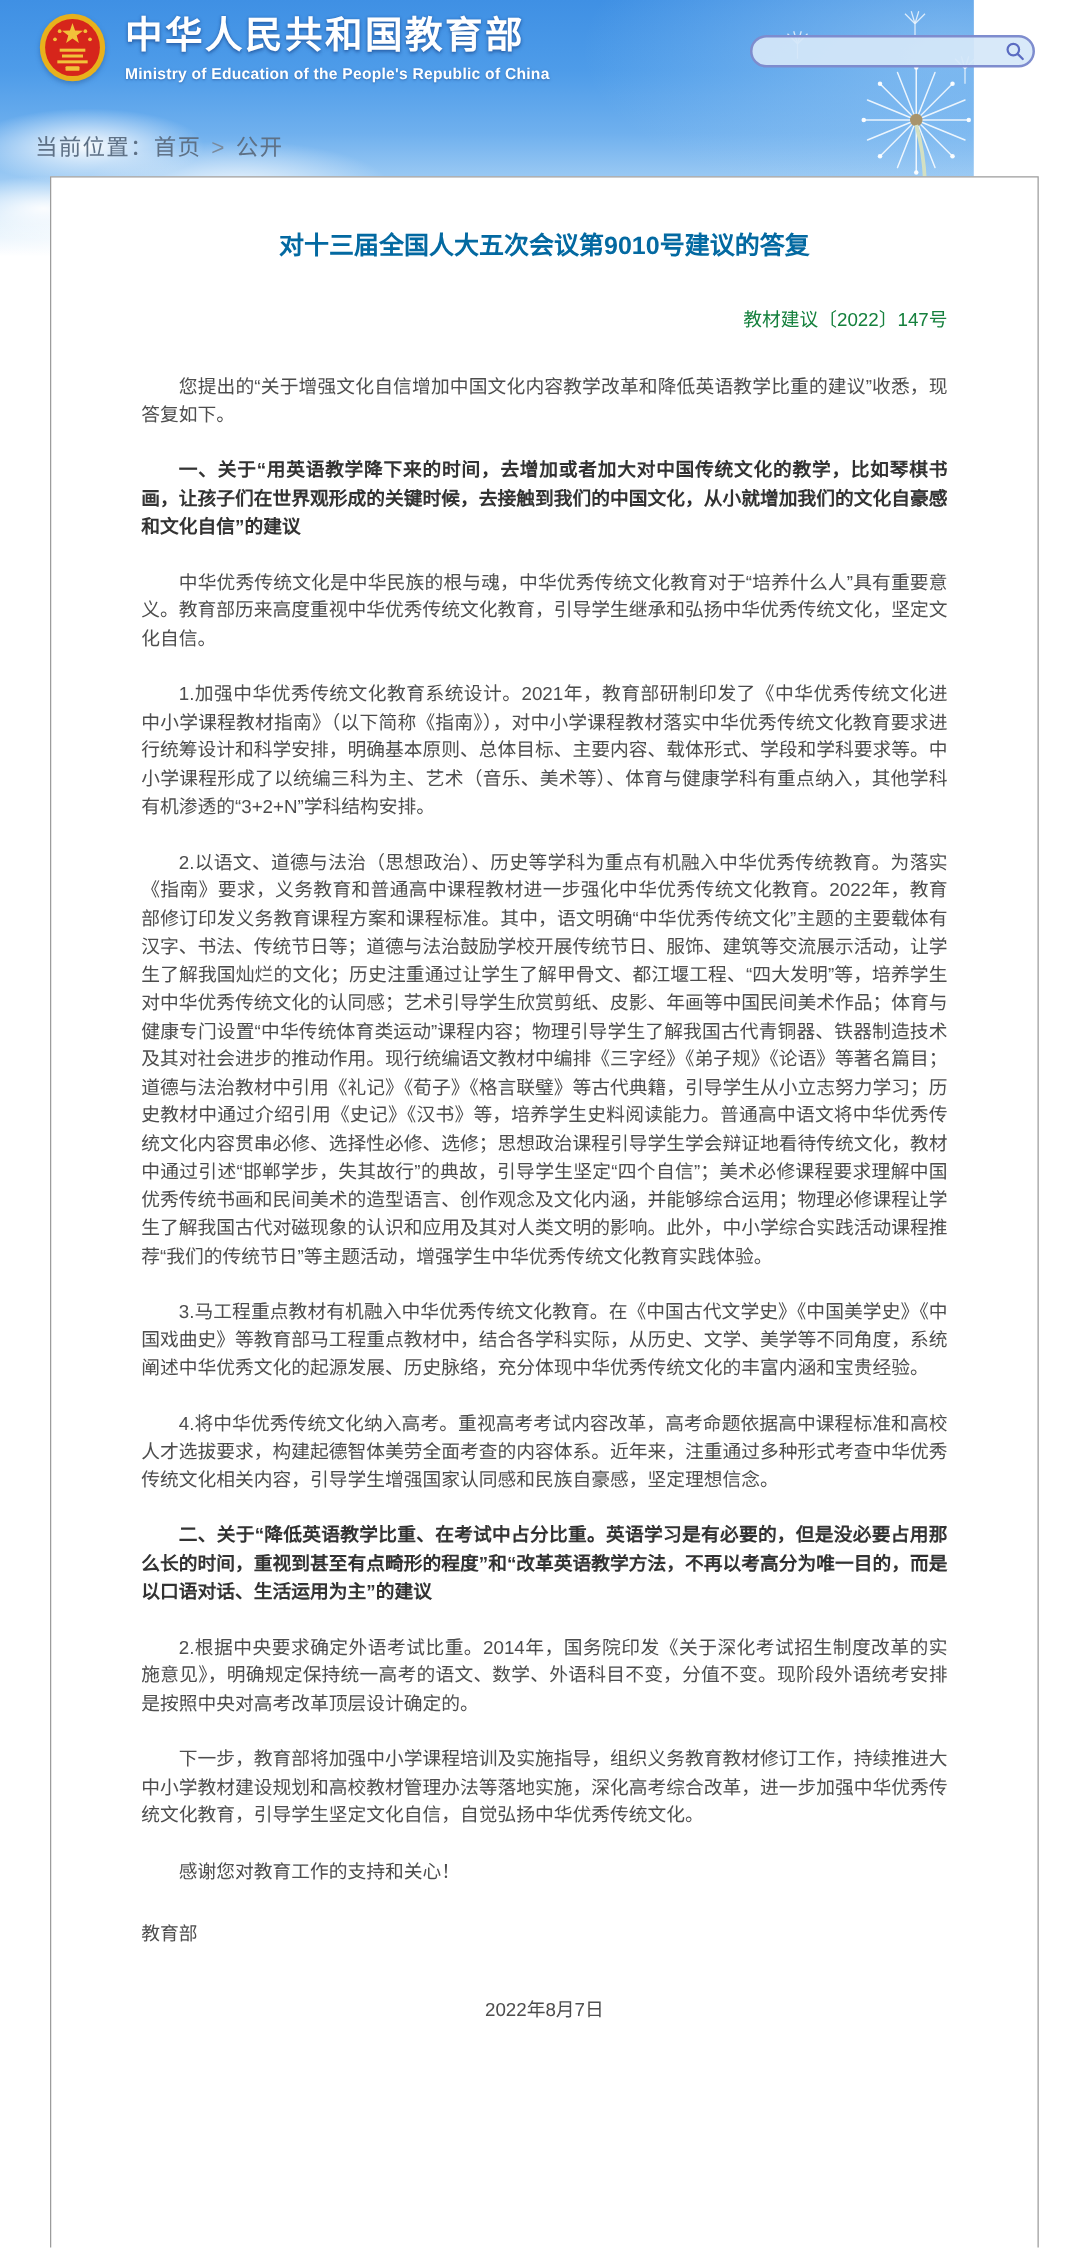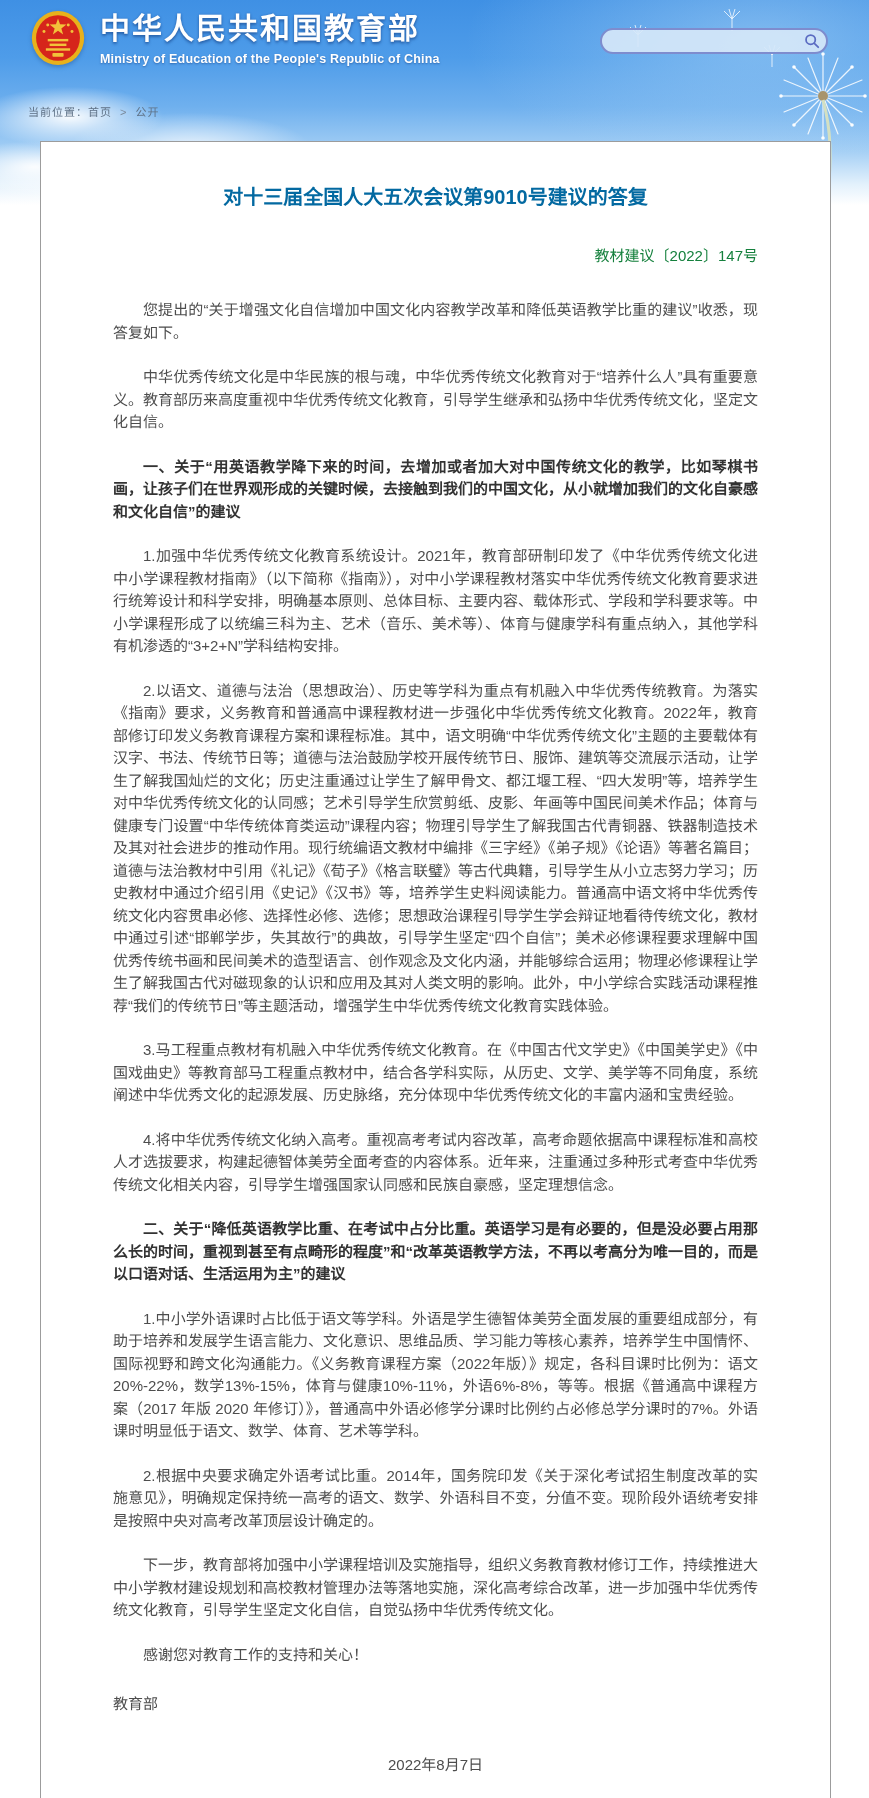--- a/index.html
+++ b/index.html
@@ -7,21 +7,21 @@
   body {
     height: 1798px;
     overflow: hidden;
     position: relative;
     background: #ffffff;
     font-family: "Liberation Sans", "DejaVu Sans", sans-serif;
   }
 
   
   .sky {
-    position: absolute; left: 0; top: 0; width: 869px; height: 205px;
+    position: absolute; left: 0; top: 0; width: 779px; height: 205px;
     background:
       radial-gradient(ellipse 420px 180px at 760px 40px, rgba(173,214,247,.55), transparent 70%),
       linear-gradient(180deg, #3f90e4 0%, #4e9ce9 28%, #6fb0ee 52%, #a6d0f5 74%, #e3f1fc 90%, #ffffff 100%);
   }
   .clouds {
     position: absolute; left: 0; top: 55px; width: 430px; height: 150px;
     background:
       radial-gradient(ellipse 130px 42px at 70px  62px,  rgba(255,255,255,.95), transparent 72%),
       radial-gradient(ellipse 170px 52px at 190px 95px,  rgba(255,255,255,.80), transparent 72%),
       radial-gradient(ellipse 110px 36px at 35px  112px, rgba(255,255,255,.92), transparent 72%),
@@ -54,21 +54,21 @@
   }
   .search-input {
     flex: 1; height: 100%; border: none; outline: none; background: transparent;
     font-size: 13px; color: #335; padding: 0 8px;
   }
   .search-icon { width: 16px; height: 16px; display: block; cursor: pointer; }
 
   
   .breadcrumb {
     position: absolute; left: 28px; top: 103px;
-    font-size: 11px; color: #5e7186; letter-spacing: 1px;
+    font-size: 18px; color: #5e7186; letter-spacing: 1px;
   }
   .breadcrumb a { color: #5e7186; text-decoration: none; cursor: pointer; }
   .breadcrumb .sep { margin: 0 8px; color: #7a8a9c; }
 
   
   .panel {
     position: absolute; left: 40px; top: 141px; width: 791px; height: 1700px;
     background: #ffffff; border: 1px solid #9c9c9c;
     padding: 26px 72px 40px 72px;
   }
@@ -187,28 +187,27 @@
     <span>当前位置：</span><a>首页</a><span class="sep">&gt;</span><a>公开</a>
   </div>
 </div>
 
 <div class="panel">
   <h1 class="doc-title">对十三届全国人大五次会议第9010号建议的答复</h1>
   <div class="doc-number">教材建议〔2022〕147号</div>
 
   <div class="doc-body">
     <p class="para">您提出的“关于增强文化自信增加中国文化内容教学改革和降低英语教学比重的建议”收悉，现答复如下。</p>
+    <p class="para heading">一、关于“用英语教学降下来的时间，去增加或者加大对中国传统文化的教学，比如琴棋书画，让孩子们在世界观形成的关键时候，去接触到我们的中国文化，从小就增加我们的文化自豪感和文化自信”的建议</p>
     <p class="para">中华优秀传统文化是中华民族的根与魂，中华优秀传统文化教育对于“培养什么人”具有重要意义。教育部历来高度重视中华优秀传统文化教育，引导学生继承和弘扬中华优秀传统文化，坚定文化自信。</p>
-    <p class="para heading">一、关于“用英语教学降下来的时间，去增加或者加大对中国传统文化的教学，比如琴棋书画，让孩子们在世界观形成的关键时候，去接触到我们的中国文化，从小就增加我们的文化自豪感和文化自信”的建议</p>
     <p class="para">1.加强中华优秀传统文化教育系统设计。2021年，教育部研制印发了《中华优秀传统文化进中小学课程教材指南》（以下简称《指南》），对中小学课程教材落实中华优秀传统文化教育要求进行统筹设计和科学安排，明确基本原则、总体目标、主要内容、载体形式、学段和学科要求等。中小学课程形成了以统编三科为主、艺术（音乐、美术等）、体育与健康学科有重点纳入，其他学科有机渗透的“3+2+N”学科结构安排。</p>
     <p class="para">2.以语文、道德与法治（思想政治）、历史等学科为重点有机融入中华优秀传统教育。为落实《指南》要求，义务教育和普通高中课程教材进一步强化中华优秀传统文化教育。2022年，教育部修订印发义务教育课程方案和课程标准。其中，语文明确“中华优秀传统文化”主题的主要载体有汉字、书法、传统节日等；道德与法治鼓励学校开展传统节日、服饰、建筑等交流展示活动，让学生了解我国灿烂的文化；历史注重通过让学生了解甲骨文、都江堰工程、“四大发明”等，培养学生对中华优秀传统文化的认同感；艺术引导学生欣赏剪纸、皮影、年画等中国民间美术作品；体育与健康专门设置“中华传统体育类运动”课程内容；物理引导学生了解我国古代青铜器、铁器制造技术及其对社会进步的推动作用。现行统编语文教材中编排《三字经》《弟子规》《论语》等著名篇目；道德与法治教材中引用《礼记》《荀子》《格言联璧》等古代典籍，引导学生从小立志努力学习；历史教材中通过介绍引用《史记》《汉书》等，培养学生史料阅读能力。普通高中语文将中华优秀传统文化内容贯串必修、选择性必修、选修；思想政治课程引导学生学会辩证地看待传统文化，教材中通过引述“邯郸学步，失其故行”的典故，引导学生坚定“四个自信”；美术必修课程要求理解中国优秀传统书画和民间美术的造型语言、创作观念及文化内涵，并能够综合运用；物理必修课程让学生了解我国古代对磁现象的认识和应用及其对人类文明的影响。此外，中小学综合实践活动课程推荐“我们的传统节日”等主题活动，增强学生中华优秀传统文化教育实践体验。</p>
     <p class="para">3.马工程重点教材有机融入中华优秀传统文化教育。在《中国古代文学史》《中国美学史》《中国戏曲史》等教育部马工程重点教材中，结合各学科实际，从历史、文学、美学等不同角度，系统阐述中华优秀文化的起源发展、历史脉络，充分体现中华优秀传统文化的丰富内涵和宝贵经验。</p>
     <p class="para">4.将中华优秀传统文化纳入高考。重视高考考试内容改革，高考命题依据高中课程标准和高校人才选拔要求，构建起德智体美劳全面考查的内容体系。近年来，注重通过多种形式考查中华优秀传统文化相关内容，引导学生增强国家认同感和民族自豪感，坚定理想信念。</p>
     <p class="para heading">二、关于“降低英语教学比重、在考试中占分比重。英语学习是有必要的，但是没必要占用那么长的时间，重视到甚至有点畸形的程度”和“改革英语教学方法，不再以考高分为唯一目的，而是以口语对话、生活运用为主”的建议</p>
-    <p class="para">1.中小学外语课时占比低于语文等学科。外语是学生德智体美劳全面发展的重要组成部分，有助于培养和发展学生语言能力、文化意识、思维品质、学习能力等核心素养，培养学生中国情怀、国际视野和跨文化沟通能力。《义务教育课程方案（2022年版）》规定，各科目课时比例为：语文20%-22%，数学13%-15%，体育与健康10%-11%，外语6%-8%，等等。根据《普通高中课程方案（2017 年版 2020 年修订）》，普通高中外语必修学分课时比例约占必修总学分课时的7%。外语课时明显低于语文、数学、体育、艺术等学科。</p>
     <p class="para">2.根据中央要求确定外语考试比重。2014年，国务院印发《关于深化考试招生制度改革的实施意见》，明确规定保持统一高考的语文、数学、外语科目不变，分值不变。现阶段外语统考安排是按照中央对高考改革顶层设计确定的。</p>
     <p class="para">下一步，教育部将加强中小学课程培训及实施指导，组织义务教育教材修订工作，持续推进大中小学教材建设规划和高校教材管理办法等落地实施，深化高考综合改革，进一步加强中华优秀传统文化教育，引导学生坚定文化自信，自觉弘扬中华优秀传统文化。</p>
     <p class="para">感谢您对教育工作的支持和关心！</p>
   </div>
 
   <div class="signature">教育部</div>
   <div class="doc-date">2022年8月7日</div>
 </div>
 
 </body></html>

